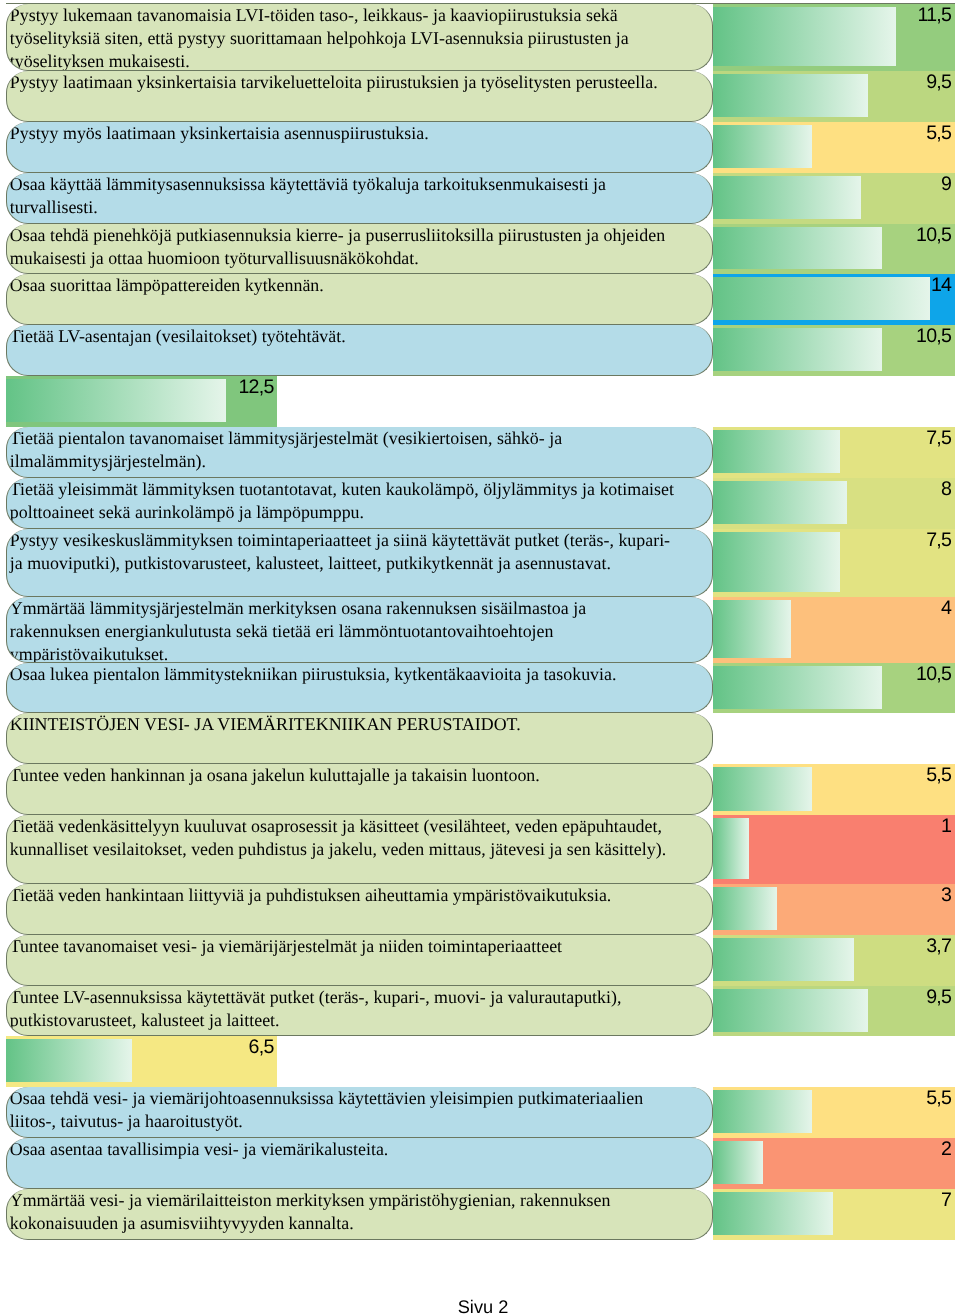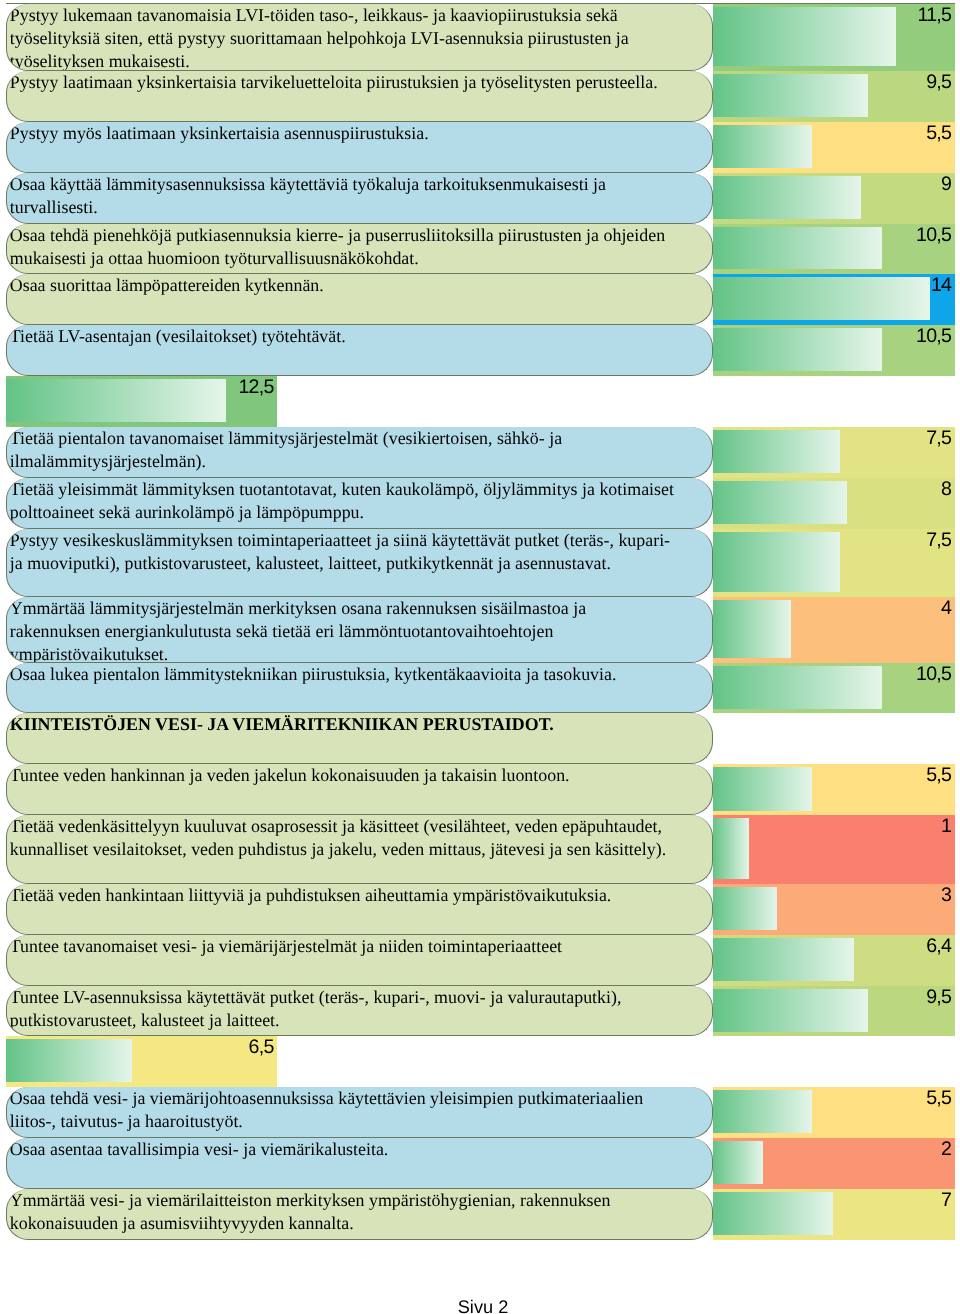--- a/index.html
+++ b/index.html
@@ -14,21 +14,21 @@
   .c-text{position:relative;width:793px;box-sizing:border-box;
           border-left:1.2px solid #6B7860;
           border-right:1.2px solid #6B7860;
           border-bottom:1.2px solid #6B7860;
           padding:0 5px 0 3.2px;
           display:flex;align-items:flex-start;overflow:hidden;border-radius:22px;}
   .c-text .t{display:block;width:667px;font-size:17.9px;line-height:23px;color:#000;
              margin-bottom:-1.5px;}
   .c-text.green{background:#D7E4BA;}
   .c-text.blue{background:#B4DCE8;}
-  .c-text.bold .t{font-weight:bold;}
+  .c-text.bold .t{font-weight:normal;}
   .c-val{position:relative;width:271.8px;box-sizing:border-box;
          display:flex;justify-content:flex-end;overflow:hidden;}
   .c-val .bar{position:absolute;left:0;top:3px;bottom:4.8px;
               background:linear-gradient(to right,#63C386 0%,#E5F5EA 100%);}
   .c-val .v{position:relative;font-family:"Liberation Sans",sans-serif;
             font-size:19.6px;line-height:23px;letter-spacing:-0.75px;color:#000;
             padding-right:3.8px;margin-bottom:1.1px;}
   .footer{position:absolute;left:3px;top:1297px;width:960px;text-align:center;
           font-family:"Liberation Sans",sans-serif;font-size:18.2px;line-height:20px;color:#000;}
 </style>
@@ -154,21 +154,21 @@
   <div class="row" style="height:51.1px">
     <div class="c-text green bold">
           <span class="t">KIINTEISTÖJEN VESI- JA VIEMÄRITEKNIIKAN PERUSTAIDOT.</span>
         </div>
     <div class="c-val" style="background:#FFFFFF">
           <span class="v"></span>
         </div>
   </div>
   <div class="row" style="height:51.0px">
     <div class="c-text green">
-          <span class="t">Tuntee veden hankinnan ja veden jakelun kokonaisuuden ja takaisin luontoon.</span>
+          <span class="t">Tuntee veden hankinnan ja osana jakelun kuluttajalle ja takaisin luontoon.</span>
         </div>
     <div class="c-val" style="background:#FEE082">
           <div class="bar" style="width:40.94%"></div>
           <span class="v">5,5</span>
         </div>
   </div>
   <div class="row" style="height:68.4px">
     <div class="c-text green">
           <span class="t">Tietää vedenkäsittelyyn kuuluvat osaprosessit ja käsitteet (vesilähteet, veden epäpuhtaudet, kunnalliset vesilaitokset, veden puhdistus ja jakelu, veden mittaus, jätevesi ja sen käsittely).</span>
         </div>
@@ -185,21 +185,21 @@
           <div class="bar" style="width:26.57%"></div>
           <span class="v">3</span>
         </div>
   </div>
   <div class="row" style="height:50.8px">
     <div class="c-text green">
           <span class="t">Tuntee tavanomaiset vesi- ja viemärijärjestelmät ja niiden toimintaperiaatteet</span>
         </div>
     <div class="c-val" style="background:#CEDD81">
           <div class="bar" style="width:58.19%"></div>
-          <span class="v">6,4</span>
+          <span class="v">3,7</span>
         </div>
   </div>
   <div class="row" style="height:50.7px">
     <div class="c-text green">
           <span class="t">Tuntee LV-asennuksissa käytettävät putket (teräs-, kupari-, muovi- ja valurautaputki), putkistovarusteet, kalusteet ja laitteet.</span>
         </div>
     <div class="c-val" style="background:#BBD780">
           <div class="bar" style="width:63.94%"></div>
           <span class="v">9,5</span>
         </div>

